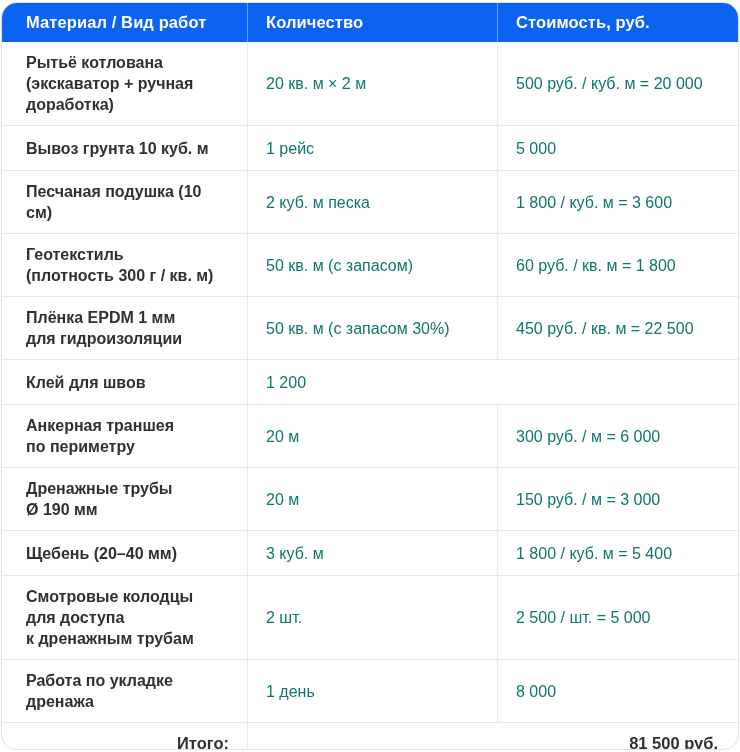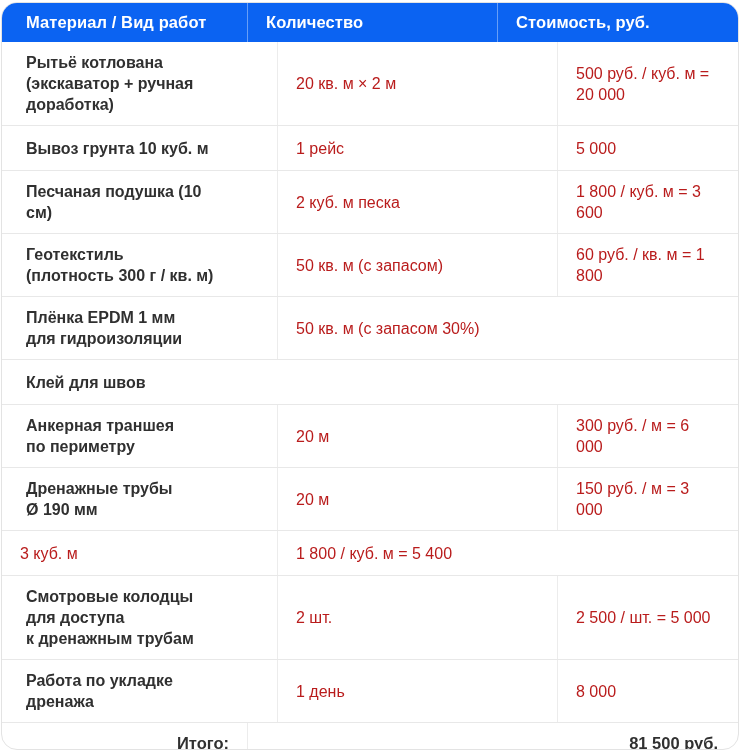--- a/index.html
+++ b/index.html
@@ -36,31 +36,30 @@
     padding: 0 18px;
     letter-spacing: .1px;
   }
   .th.first { padding-left: 24px; }
   .th + .th { border-left: 1px solid rgba(255,255,255,.38); }
   
   .tbody { flex: 0 0 auto; }
   .trow {
     display: grid;
     grid-template-columns: 245px 250px 1fr;
-    gap: 30px;
   }
   .trow + .trow { border-top: 1px solid #e8e8e8; }
   .td {
     display: flex;
     align-items: center;
     padding: 10px 18px;
     min-height: 44px;
     font-size: 16px;
     line-height: 21px;
-    color: #b91c1c;
+    color: #0f766e;
   }
   .td + .td { border-left: 1px solid #ececec; }
   .td.col1 {
     font-weight: bold;
     padding-left: 24px;
     color: #303030;
   }
   .td.col1 .ct { white-space: pre-line; }
   
   .tfoot {
@@ -149,25 +148,31 @@
   </div>
 
   <div class="trow">
     <div class="td col1">
       <span class="ct">Плёнка EPDM 1 мм
 для гидроизоляции</span>
     </div>
     <div class="td col2">
       <span class="ct">50 кв. м (с запасом 30%)</span>
     </div>
+    <div class="td col3">
+      <span class="ct">450 руб. / кв. м = 22 500</span>
+    </div>
   </div>
 
   <div class="trow">
     <div class="td col1">
       <span class="ct">Клей для швов</span>
+    </div>
+    <div class="td col3">
+      <span class="ct">1 200</span>
     </div>
   </div>
 
   <div class="trow">
     <div class="td col1">
       <span class="ct">Анкерная траншея
 по периметру</span>
     </div>
     <div class="td col2">
       <span class="ct">20 м</span>
@@ -184,20 +189,23 @@
     </div>
     <div class="td col2">
       <span class="ct">20 м</span>
     </div>
     <div class="td col3">
       <span class="ct">150 руб. / м = 3 000</span>
     </div>
   </div>
 
   <div class="trow">
+    <div class="td col1">
+      <span class="ct">Щебень (20–40 мм)</span>
+    </div>
     <div class="td col2">
       <span class="ct">3 куб. м</span>
     </div>
     <div class="td col3">
       <span class="ct">1 800 / куб. м = 5 400</span>
     </div>
   </div>
 
   <div class="trow">
     <div class="td col1">

